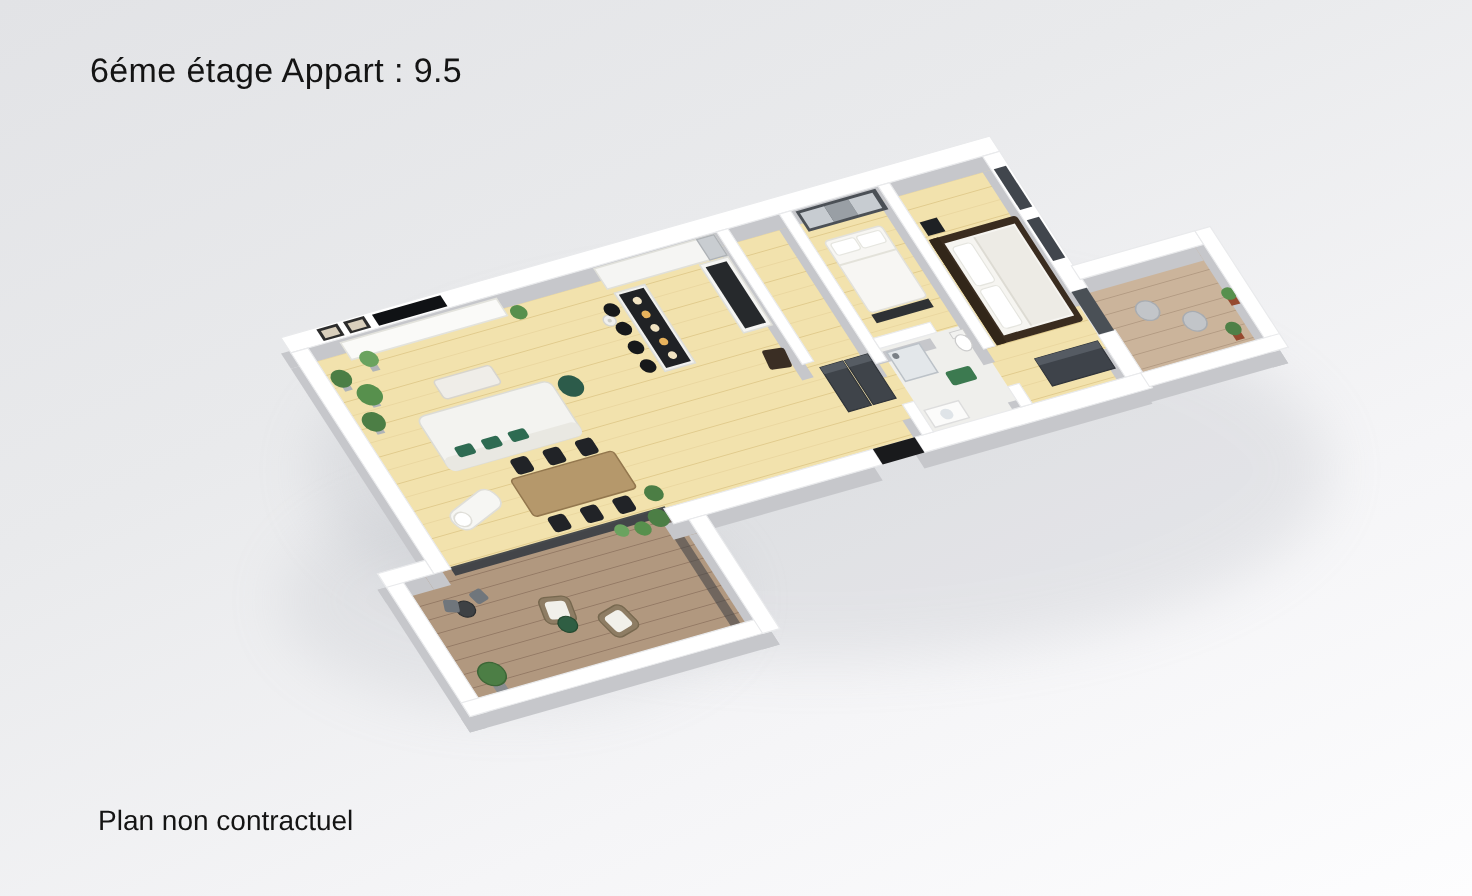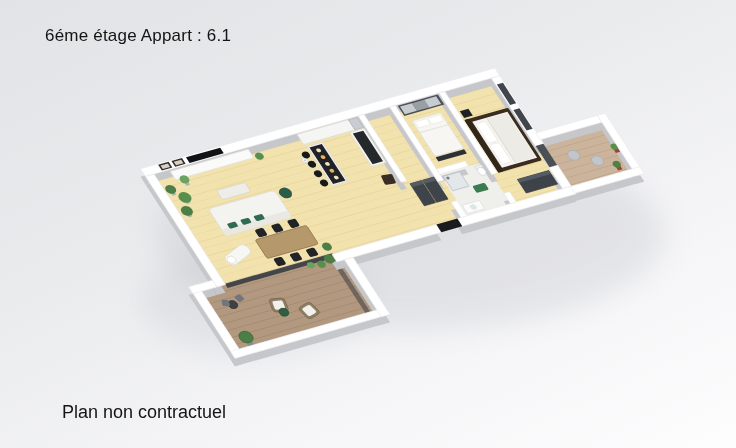--- a/index.html
+++ b/index.html
@@ -2,21 +2,21 @@
 <html><head>
 <meta charset="utf-8">
 <style>
   html,body{margin:0;padding:0;}
   body{
     width:736px;height:448px;position:relative;overflow:hidden;
     font-family:"Liberation Sans", sans-serif;
     background:linear-gradient(155deg,#e2e3e6 0%,#e9eaec 35%,#f5f5f7 70%,#fdfdfe 100%);
   }
   .title{position:absolute;left:45px;top:26px;font-size:17px;color:#141414;letter-spacing:.2px;}
-  .footer{position:absolute;left:62px;top:402px;font-size:18px;color:#141414;}
+  .footer{position:absolute;left:49px;top:402px;font-size:14px;color:#141414;}
   svg{position:absolute;left:0;top:0;}
 </style>
 </head>
 <body>
 
 <svg width="736" height="448" viewBox="0 0 736 448" role="img">
   <defs>
     <filter id="soft" x="-40%" y="-40%" width="180%" height="180%">
         <feGaussianBlur stdDeviation="14"></feGaussianBlur>
       </filter>
@@ -240,14 +240,14 @@
     </g>
     <g>
       <rect x="9" y="-8" width="11" height="6.8" fill="#2c2c2c"></rect>
         <rect x="10.6" y="-6.6" width="7.8" height="4.2" fill="#d9cfbc"></rect>
       <rect x="23" y="-8" width="11" height="6.8" fill="#2c2c2c"></rect>
         <rect x="24.6" y="-6.6" width="7.8" height="4.2" fill="#d9cfbc"></rect>
     </g>
   </g>
 </svg>
 
-<div class="title">6éme étage Appart : 6.1</div>
+<div class="title">6éme étage Appart : 9.5</div>
 <div class="footer">Plan non contractuel</div>
 
 </body></html>

